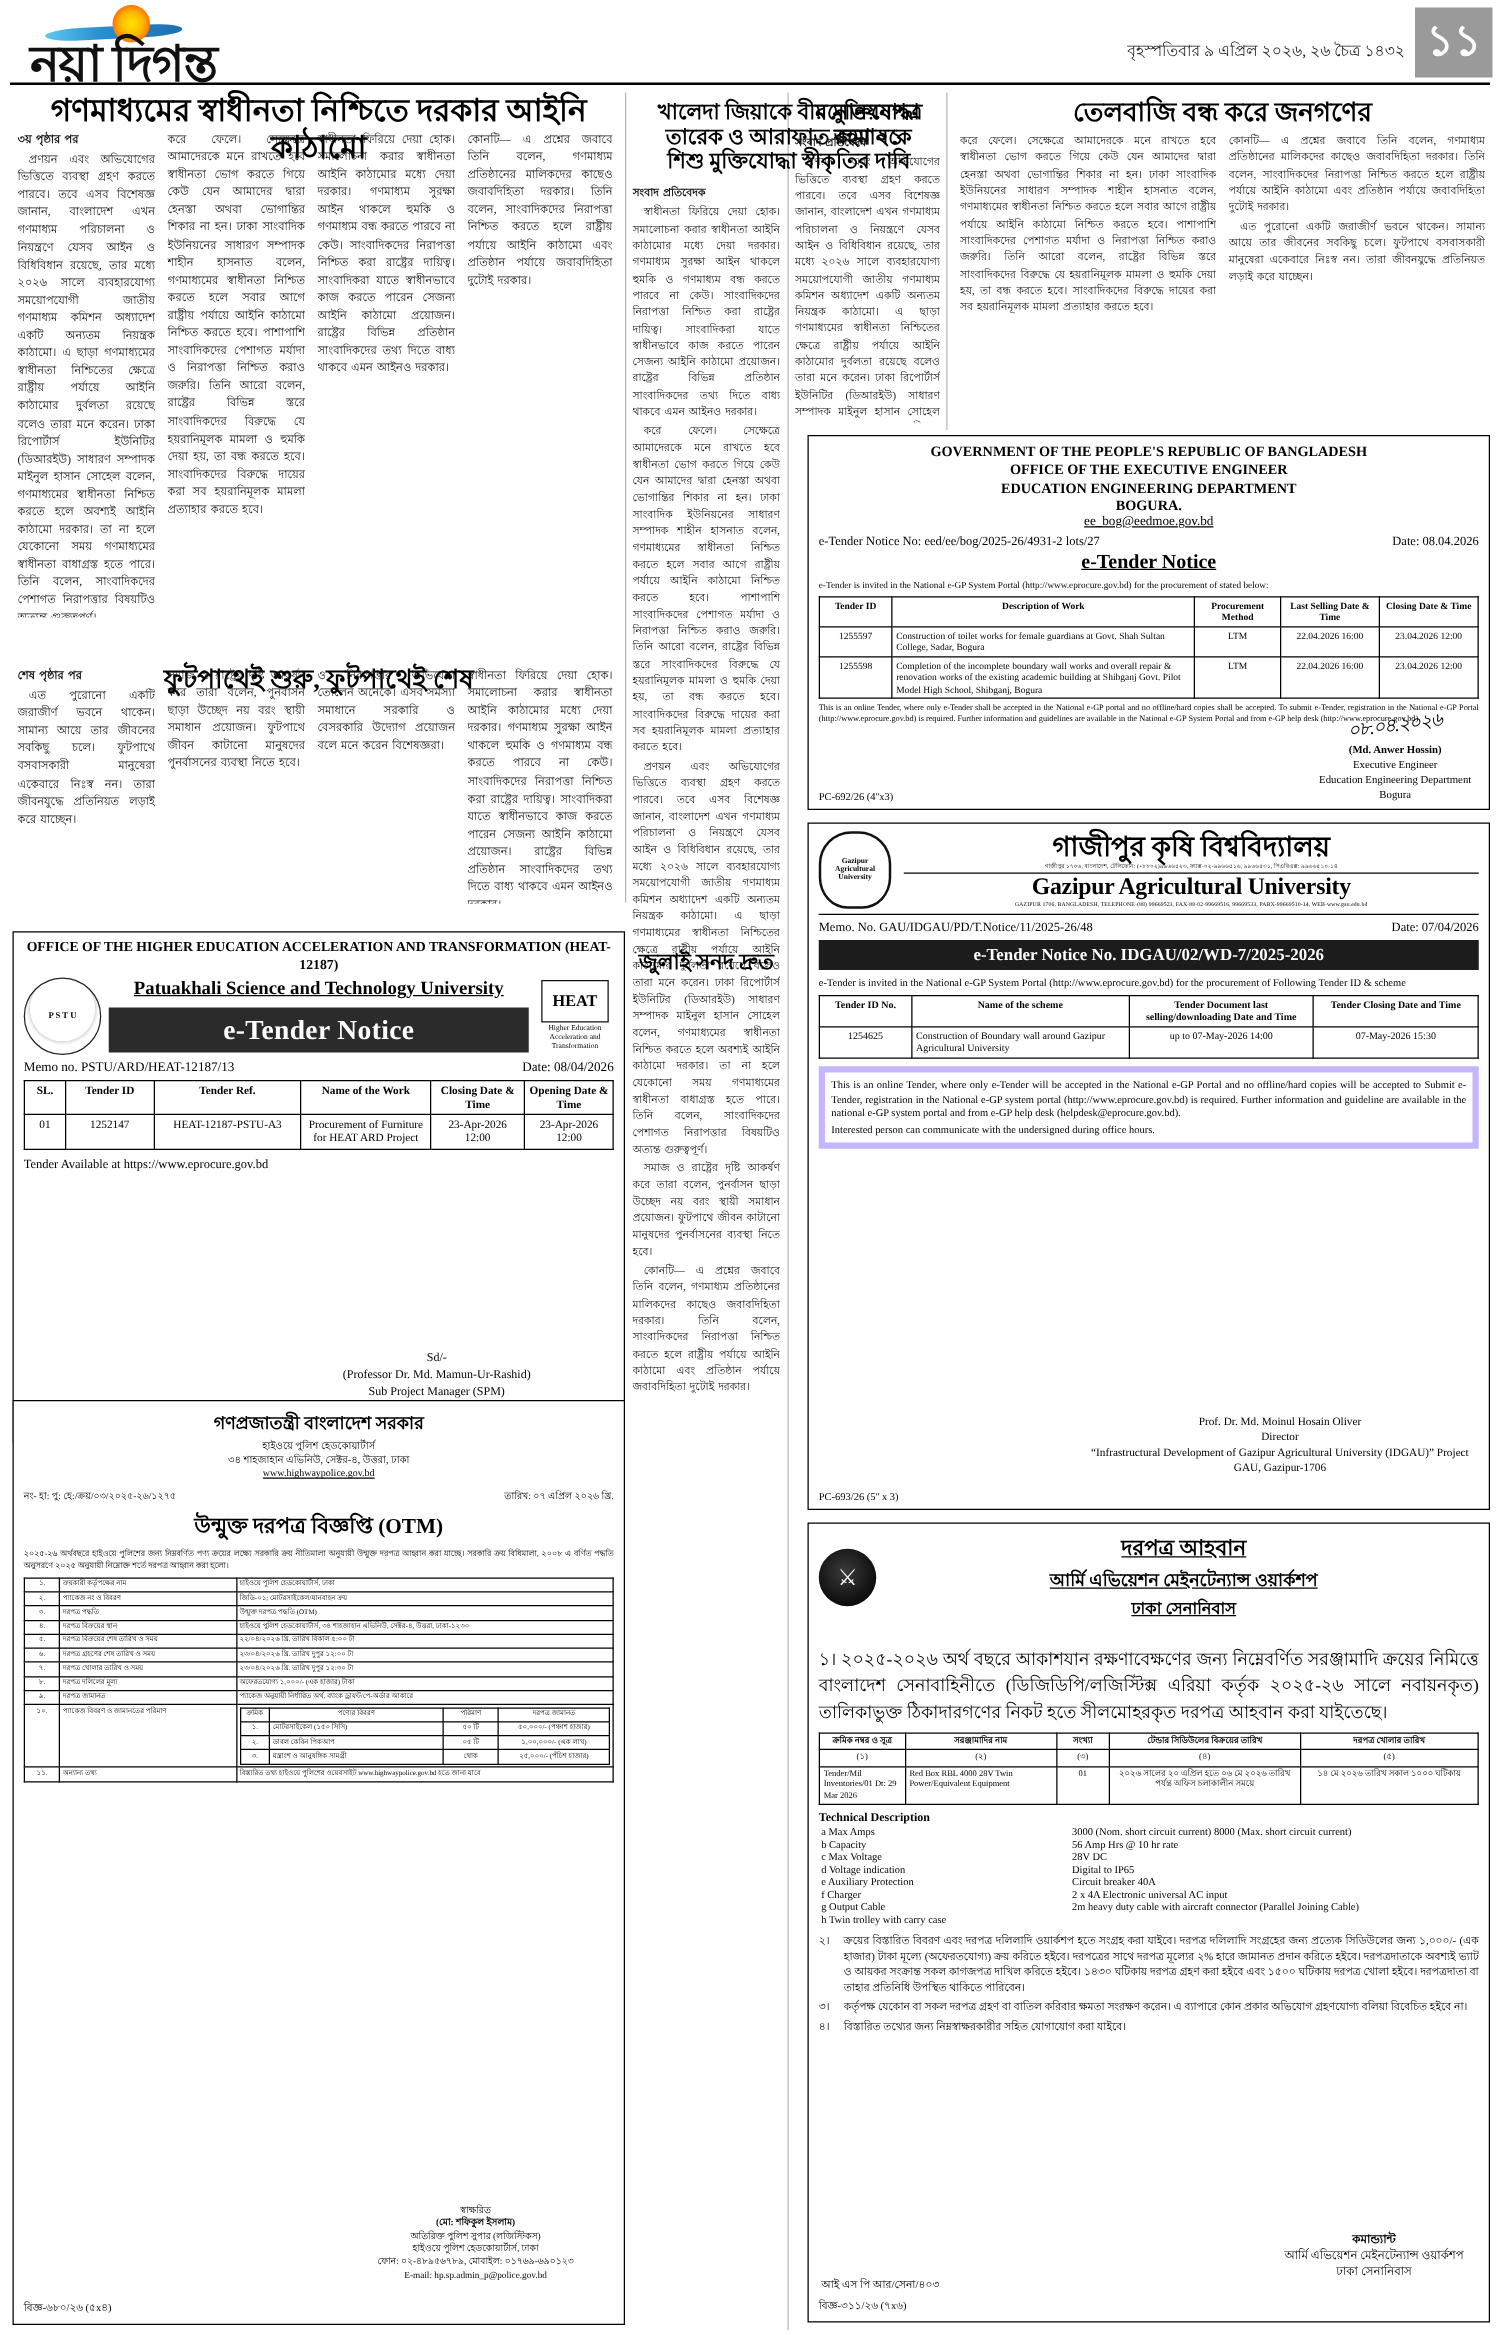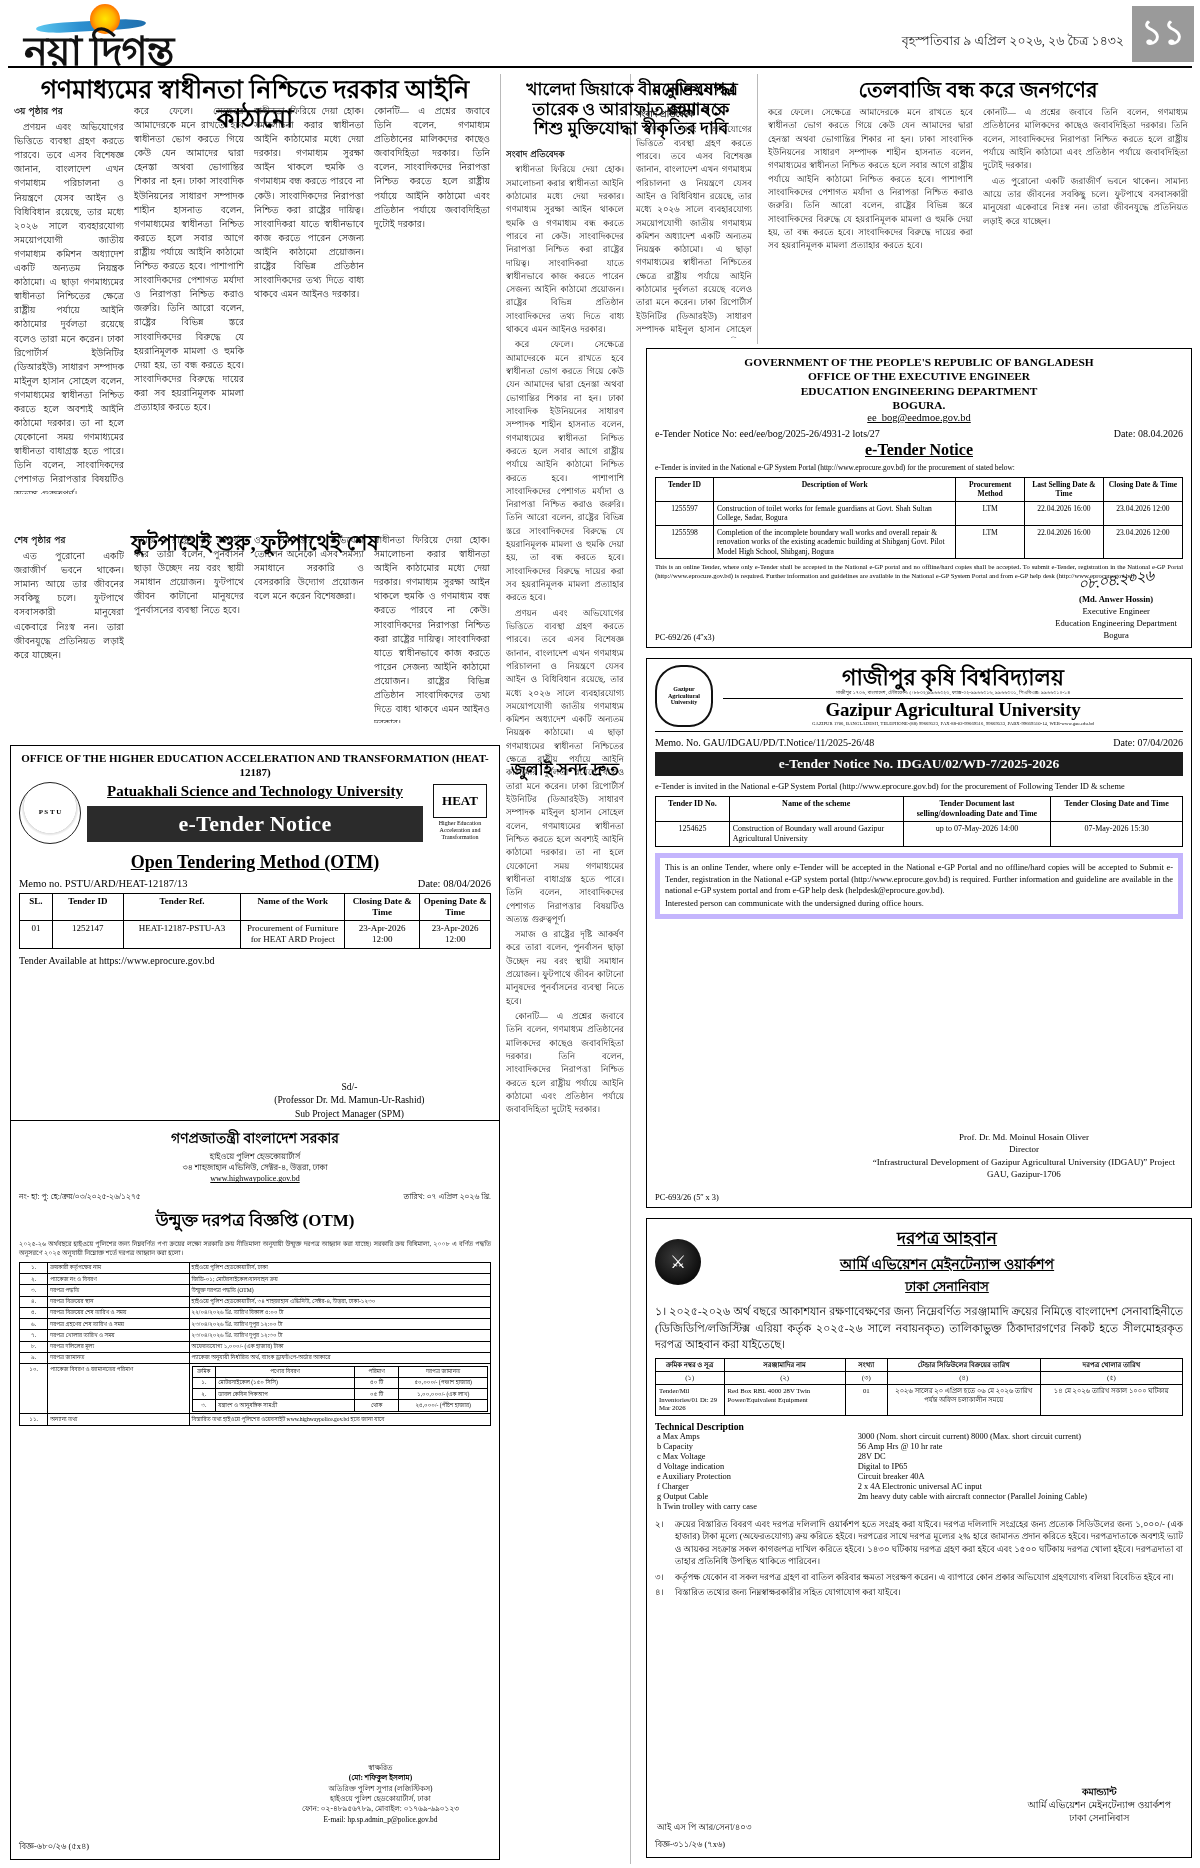--- a/index.html
+++ b/index.html
@@ -256,21 +256,21 @@
     width: 46px; height: 46px;
     border-radius: 50%;
     background: radial-gradient(circle at 45% 40%, #3a3a3a 0%, #0d0d0d 70%);
     color: #fff;
     display: flex; align-items: center; justify-content: center;
     font-size: 18px;
   }
   .army-t1 { font-size: 17px; font-weight: bold; text-align: center; text-decoration: underline; }
   .army-t2 { font-size: 14px; font-weight: bold; text-align: center; text-decoration: underline; }
   .army-t3 { font-size: 13px; font-weight: bold; text-align: center; text-decoration: underline; }
-  .army-para { font-size: 11px; line-height: 1.5; text-align: justify; margin-top: 5px; }
+  .army-para { font-size: 14px; line-height: 1.5; text-align: justify; margin-top: 20px; }
   .tech-title { font-size: 9.6px; font-weight: bold; margin-top: 5px; }
   table.tech {
     width: 100%; border-collapse: collapse; font-size: 8.4px;
   }
   table.tech td { padding: 0.5px 2px; vertical-align: top; }
   table.tech td.k { width: 38%; }
   .num-list { font-size: 8.6px; line-height: 1.45; text-align: justify; }
   .num-list div { margin-bottom: 3px; display: flex; gap: 4px; }
   .num-list span.n { flex: 0 0 16px; }
 
@@ -586,21 +586,20 @@
       <div style="flex:1;">
         <div class="ctr bold ul" style="font-size:15px;">Patuakhali Science and Technology University</div>
         <div class="etender-banner" style="margin-top:6px;">e-Tender Notice</div>
       </div>
       <div class="heat-logo">
         <div class="heat-badge">HEAT</div>
         <div style="white-space:pre-line;">Higher Education
 Acceleration and Transformation</div>
       </div>
     </div>
-    <div class="otm-line">Open Tendering Method (OTM)</div>
     <div class="memo-row" style="font-size:10.5px;">
       <span>Memo no. PSTU/ARD/HEAT-12187/13</span>
       <span>Date: 08/04/2026</span>
     </div>
     <table class="ntab" style="font-size:9px;padding-left:18px;">
       <colgroup>
           <col style="width:7%">
           <col style="width:15%">
           <col style="width:25%">
           <col style="width:22%">

